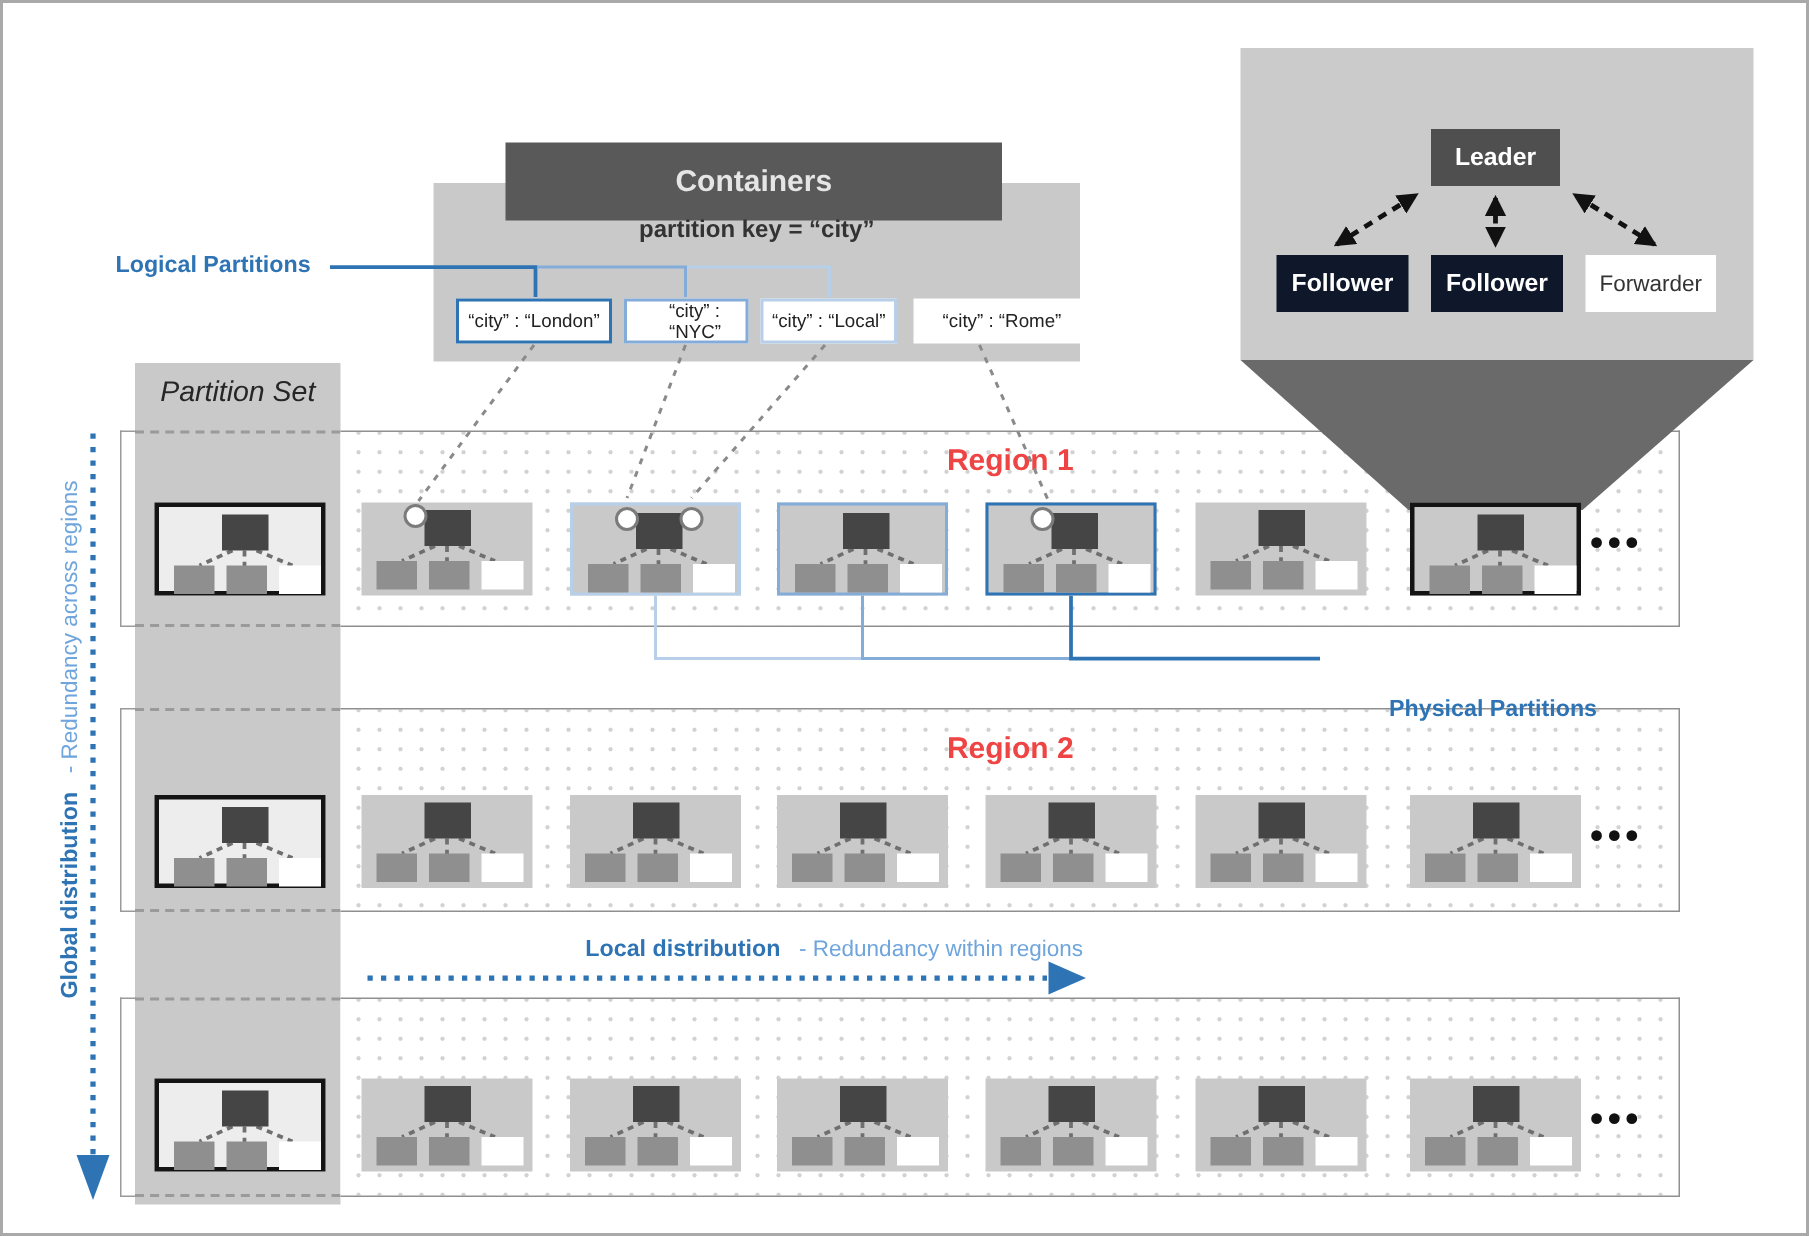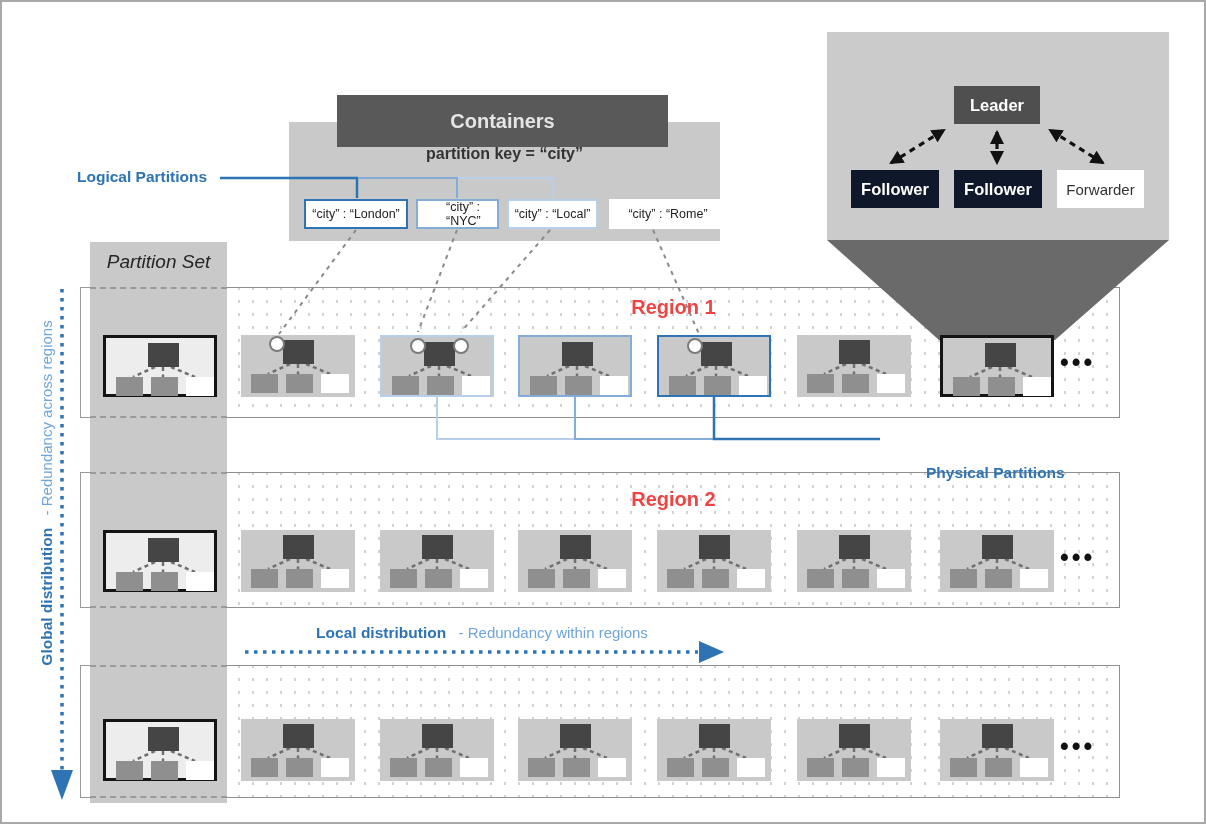--- a/index.html
+++ b/index.html
@@ -34,21 +34,21 @@
   .pp-leader{left:952px;top:84px;width:86px;background:#4f4f4f;color:#fff;font-weight:bold;font-size:16.5px;}
   .pp-follower{background:#0f172a;color:#fff;font-weight:bold;font-size:16.5px;top:168px;width:88px;}
   .pp-forwarder{left:1055px;top:168px;width:87px;background:#fff;color:#333;font-size:15px;}
 
   
   .blue-bold{color:#2e74b5;font-weight:bold;font-size:15.5px;}
   .blue-soft{color:#6fa5dc;font-weight:normal;font-size:15px;margin-left:8px;}
   .lp-label{position:absolute;left:75px;top:166px;z-index:3;}
   .ppart-label{position:absolute;left:924px;top:428px;z-index:3;margin-top:34px;}
   .global-label{position:absolute;left:-183px;top:480px;width:460px;height:22px;text-align:center;transform:rotate(-90deg);white-space:nowrap;z-index:3;}
-  .local-label{position:absolute;left:240px;top:622px;width:480px;text-align:center;white-space:nowrap;z-index:3;}
+  .local-label{position:absolute;left:240px;top:622px;width:480px;text-align:right;white-space:nowrap;z-index:3;}
 
   
   #overlay{position:absolute;left:0;top:0;z-index:5;pointer-events:none;}
   #icons-layer{position:absolute;left:0;top:0;width:100%;height:100%;z-index:6;pointer-events:none;}
   .icon{position:absolute;width:114px;height:62px;box-sizing:border-box;background:#c9c9c9;}
   .icon svg{position:absolute;left:-2px;top:-2px;overflow:visible;}
   .b-none{background:#c9c9c9;}
   .b-light{border:2px solid #b7cfe9;}
   .b-medium{border:2px solid #84acd9;}
   .b-dark{border:2.5px solid #2e74b5;}

